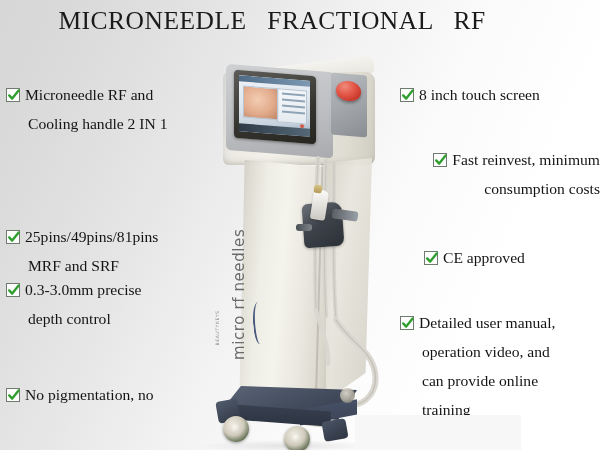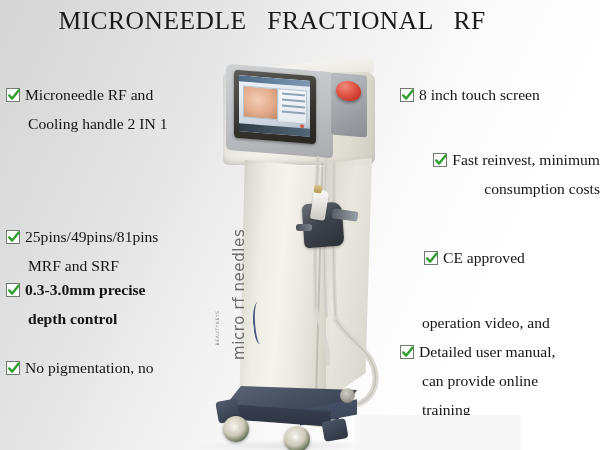--- a/index.html
+++ b/index.html
@@ -438,28 +438,28 @@
       <span class="fline indent">Cooling handle 2 IN 1</span>
     </div>
 
     <div class="feature" style="top:178px;margin-top:44px;">
       <span class="fline"><span class="cbox"><svg viewBox="0 0 16 16">
               <path d="M3.2 8.4 L6.2 11.6 L12.6 3.6" fill="none" stroke="#2f9e2f" stroke-width="2.4" stroke-linecap="round" stroke-linejoin="round"></path>
             </svg></span><span>25pins/49pins/81pins</span></span>
       <span class="fline indent">MRF and SRF</span>
     </div>
 
-    <div class="feature" style="top:275px;font-weight:bold;">
+    <div class="feature" style="top:275px;">
       <span class="fline"><span class="cbox"><svg viewBox="0 0 16 16">
               <path d="M3.2 8.4 L6.2 11.6 L12.6 3.6" fill="none" stroke="#2f9e2f" stroke-width="2.4" stroke-linecap="round" stroke-linejoin="round"></path>
             </svg></span><span>0.3-3.0mm precise</span></span>
       <span class="fline indent">depth control</span>
     </div>
 
-    <div class="feature" style="top:353px;">
+    <div class="feature" style="top:380px;">
       <span class="fline"><span class="cbox"><svg viewBox="0 0 16 16">
               <path d="M3.2 8.4 L6.2 11.6 L12.6 3.6" fill="none" stroke="#2f9e2f" stroke-width="2.4" stroke-linecap="round" stroke-linejoin="round"></path>
             </svg></span><span>No pigmentation, no</span></span>
     </div>
   </div>
 
   <div class="col col-right">
     <div class="feature" style="top:80px;">
       <span class="fline"><span class="cbox"><svg viewBox="0 0 16 16">
               <path d="M3.2 8.4 L6.2 11.6 L12.6 3.6" fill="none" stroke="#2f9e2f" stroke-width="2.4" stroke-linecap="round" stroke-linejoin="round"></path>
@@ -473,24 +473,24 @@
       <span class="fline indent">consumption costs</span>
     </div>
 
     <div class="feature" style="top:243px;margin-left:24px;">
       <span class="fline"><span class="cbox"><svg viewBox="0 0 16 16">
               <path d="M3.2 8.4 L6.2 11.6 L12.6 3.6" fill="none" stroke="#2f9e2f" stroke-width="2.4" stroke-linecap="round" stroke-linejoin="round"></path>
             </svg></span><span>CE approved</span></span>
     </div>
 
     <div class="feature" style="top:308px;">
+      <span class="fline"><span class="cbox"><svg viewBox="0 0 16 16">
+              <path d="M3.2 8.4 L6.2 11.6 L12.6 3.6" fill="none" stroke="#2f9e2f" stroke-width="2.4" stroke-linecap="round" stroke-linejoin="round"></path>
+            </svg></span><span>Detailed user manual,</span></span>
       <span class="fline indent">operation video, and</span>
-      <span class="fline"><span class="cbox"><svg viewBox="0 0 16 16">
-              <path d="M3.2 8.4 L6.2 11.6 L12.6 3.6" fill="none" stroke="#2f9e2f" stroke-width="2.4" stroke-linecap="round" stroke-linejoin="round"></path>
-            </svg></span><span>Detailed user manual,</span></span>
       <span class="fline indent">can provide online</span>
       <span class="fline indent">training</span>
     </div>
   </div>
 
   <div class="bottom-block"></div>
 
 </div>
 
 </body></html>

